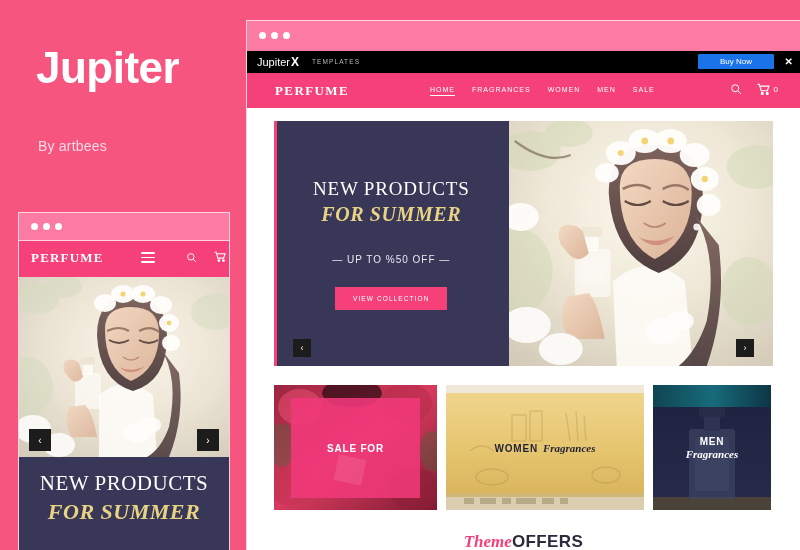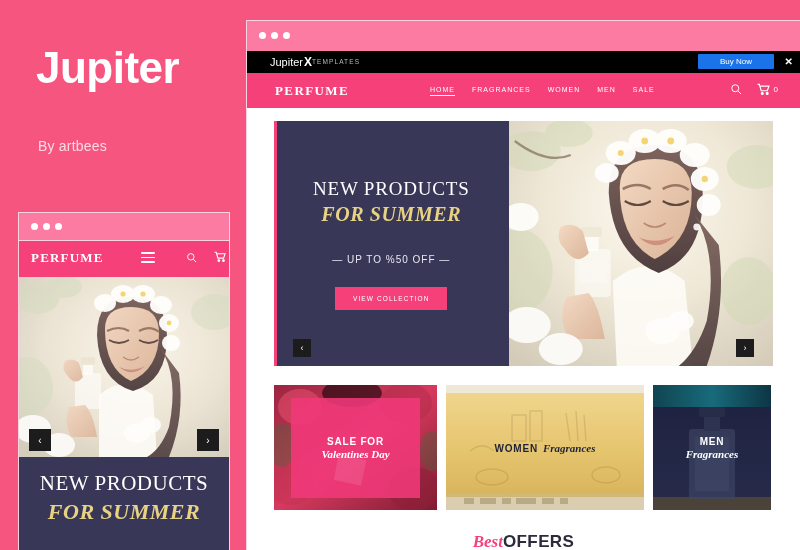--- a/index.html
+++ b/index.html
@@ -94,21 +94,21 @@
   .desk-chrome { height: 30px; background: #fb7ba2; position: relative; }
   .desk-chrome .d1 { left: 12px; top: 11px; } 
   .desk-chrome .d2 { left: 24px; top: 11px; } 
   .desk-chrome .d3 { left: 36px; top: 11px; }
 
   
   .jx-bar {
     height: 22px; background: #000000; position: relative; display: flex; align-items: center;
   }
   .jx-logo {
-    position: absolute; left: 23px; top: 4px;
+    position: absolute; left: 10px; top: 4px;
     font-size: 11px; color: #ffffff; font-weight: 300; letter-spacing: 0px;
   }
   .jx-logo b { font-weight: bold; font-size: 12px; margin-left: 1px; }
   .jx-templates {
     position: absolute; left: 65px; top: 7px;
     font-size: 6.5px; color: #b9b9b9; letter-spacing: 1.1px; font-weight: 400;
   }
   .jx-buy {
     position: absolute; right: 26px; top: 3px;
     background: #1a73e8; color: #fff; font-size: 8px;
@@ -471,21 +471,20 @@
           </g>
           <g opacity="0.35" fill="#3f6b3a">
             <ellipse cx="8" cy="60" rx="14" ry="22"></ellipse>
               <ellipse cx="158" cy="66" rx="12" ry="20"></ellipse>
           </g>
           <rect x="17" y="13" width="129" height="100" fill="#f0397a" opacity="0.88"></rect>
           <rect x="62" y="72" width="28" height="26" fill="#ffffff" opacity="0.1" transform="rotate(12 76 85)"></rect>
         </svg>
         <div class="card-label">
           <div class="cl-top">SALE FOR</div>
-          <div class="cl-bot">Valentines Day</div>
         </div>
       </div>
 
       <div class="card c2">
         <svg width="198" height="125" viewBox="0 0 198 125" preserveAspectRatio="none">
           <defs>
             <linearGradient id="yel" x1="0" y1="0" x2="0" y2="1">
               <stop offset="0%" stop-color="#efd58c"></stop>
                 <stop offset="55%" stop-color="#e6c56f"></stop>
                 <stop offset="100%" stop-color="#d8b45c"></stop>
@@ -543,17 +542,17 @@
         </svg>
         <div class="card-label">
           <div class="cl-top">MEN</div>
           <div class="cl-bot">Fragrances</div>
         </div>
       </div>
 
     </div>
 
     <div class="best">
-      <span class="b1">Best</span><span class="b2">OFFERS</span>
+      <span class="b1">Theme</span><span class="b2">OFFERS</span>
     </div>
 
   </div>
 </div>
 
 </body></html>

